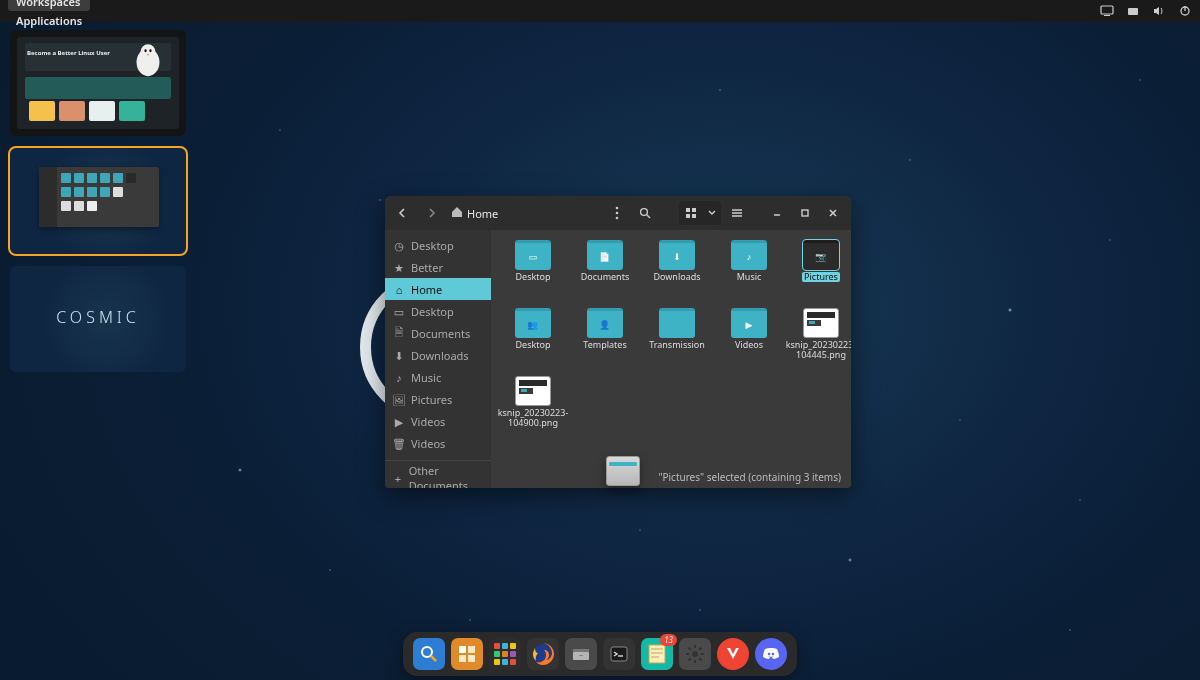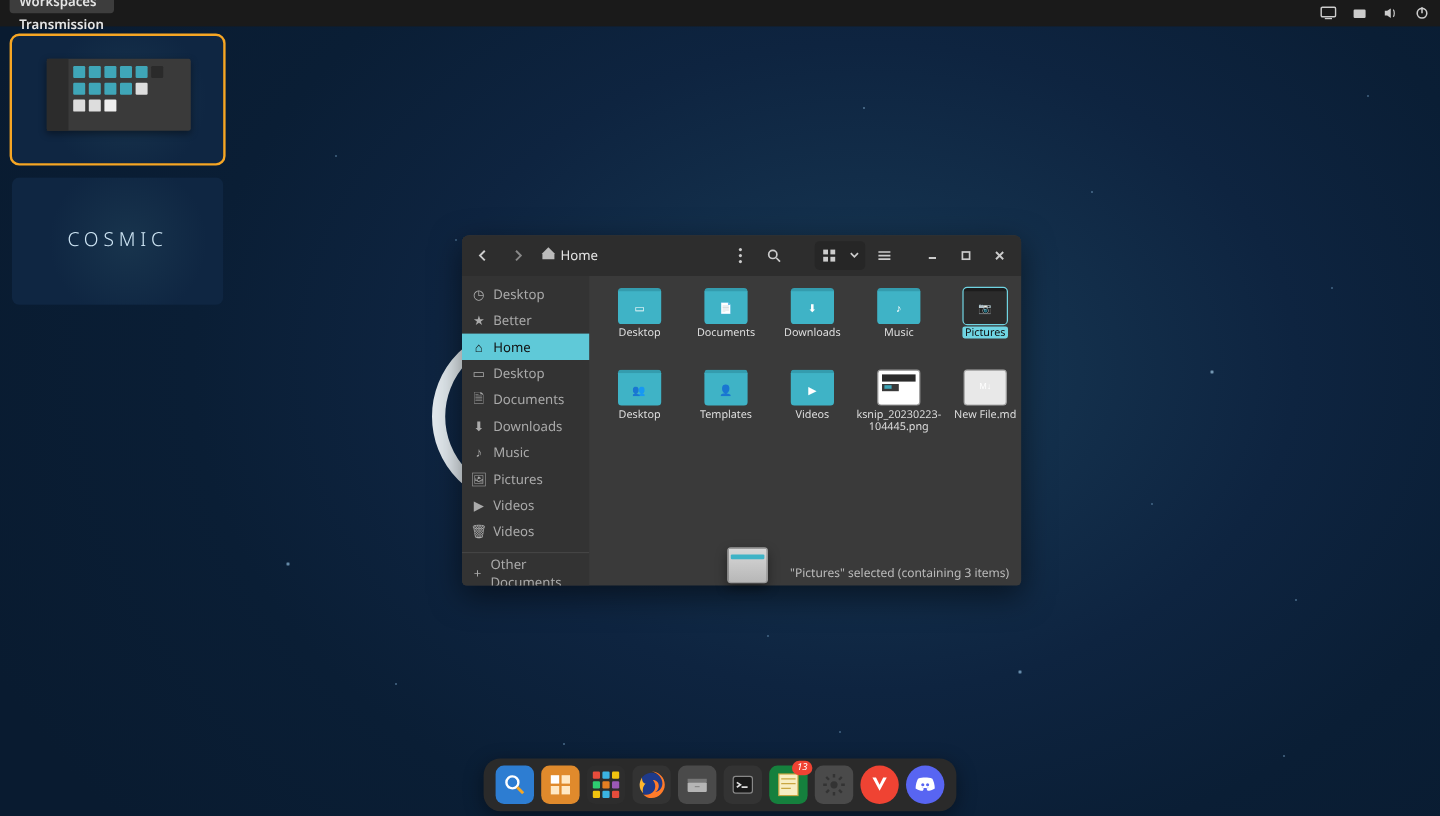--- a/index.html
+++ b/index.html
@@ -85,41 +85,41 @@
   .drag-folder::before { content:""; position:absolute; left:2px; right:2px; top:5px; height:4px; background:#3fb3c6; border-radius:1px; }
 
   
   .dock { position:absolute; bottom:4px; left:50%; transform:translateX(-50%); background:#2a2a2a; border-radius:14px; padding:6px 10px; display:flex; gap:6px; box-shadow:0 4px 16px rgba(0,0,0,.4); }
   .dock-ic { width:32px; height:32px; border-radius:7px; display:flex; align-items:center; justify-content:center; position:relative; }
   .dock-ic.blue { background:#2d7dd2; }
   .dock-ic.orange { background:#e08a2c; }
   .dock-ic.grid9 { background:#2d2d2d; }
   .dock-ic.gray { background:#4a4a4a; }
   .dock-ic.dark { background:#333; }
-  .dock-ic.note { background:#15803d;font-style:italic; }
+  .dock-ic.note { background:#14b8a6;font-style:italic; }
   .dock-ic.red { background:#ef4333; border-radius:50%; }
   .dock-ic.indigo { background:#5865f2; border-radius:50%; }
   .badge { position:absolute; top:-4px; right:-4px; background:#ef4333; color:#fff; border-radius:8px; font-size:8px; padding:0 4px; line-height:12px; min-width:12px; text-align:center; }
   .nine { display:grid; grid-template-columns:repeat(3,6px); grid-template-rows:repeat(3,6px); gap:2px; }
   .nine span { border-radius:1px; }
 
   
   .ring { position:absolute; width:150px; height:150px; border:11px solid #eef4f8; border-radius:50%; left:360px; top:272px; opacity:.95; }
 
 </style>
 </head>
 <body>
 
 <div class="stars"></div>
 <div class="ring"></div>
 
 <div class="top-panel">
   <div class="left">
     <div class="pill active">Workspaces</div>
-    <div class="pill">Transmission</div>
+    <div class="pill">Applications</div>
   </div>
   <div class="right">
     <span class="tray-ic">
         <svg width="14" height="12" viewBox="0 0 14 12">
           <rect x="1" y="1" width="12" height="8" rx="1" fill="none" stroke="#ccc" stroke-width="1.2"></rect>
           <rect x="4" y="10" width="6" height="1" fill="#ccc"></rect>
         </svg>
       </span>
     <span class="tray-ic">
         <svg width="12" height="12" viewBox="0 0 12 12">
@@ -135,20 +135,40 @@
     <span class="tray-ic">
         <svg width="12" height="12" viewBox="0 0 12 12">
           <circle cx="6" cy="6" r="4" fill="none" stroke="#ccc" stroke-width="1.3"></circle>
           <line x1="6" y1="1" x2="6" y2="6" stroke="#ccc" stroke-width="1.3"></line>
         </svg>
       </span>
   </div>
 </div>
 
 <div class="ws-strip">
+  <div class="ws-thumb ws1-bg">
+    <div class="ws1-browser">
+      <div class="ws1-band" style="top:6px;height:28px;"></div>
+      <div style="position:absolute;left:10px;top:12px;font-size:6px;font-weight:700;color:#eee">Become a Better Linux User</div>
+      <div style="position:absolute;right:14px;top:4px;width:34px;height:36px">
+        <svg viewBox="0 0 40 44" width="34" height="36">
+            <ellipse cx="20" cy="26" rx="14" ry="17" fill="#efefef"></ellipse>
+            <ellipse cx="20" cy="13" rx="9" ry="9" fill="#efefef"></ellipse>
+            <ellipse cx="17" cy="12" rx="1.4" ry="1.8" fill="#111"></ellipse>
+            <ellipse cx="23" cy="12" rx="1.4" ry="1.8" fill="#111"></ellipse>
+            <path d="M18 16l2 2 2-2z" fill="#e2a23a"></path>
+          </svg>
+      </div>
+      <div class="ws1-band" style="top:40px;height:22px;background:#225b57"></div>
+      <div class="ws1-card" style="left:12px; top:64px; width:26px;height:20px;background:#f6c04d"></div>
+      <div class="ws1-card" style="left:42px; top:64px; width:26px;height:20px;background:#d9906b"></div>
+      <div class="ws1-card" style="left:72px; top:64px; width:26px;height:20px;background:#e8efef"></div>
+      <div class="ws1-card" style="left:102px;top:64px; width:26px;height:20px;background:#34b39a"></div>
+    </div>
+  </div>
 
   <div class="ws-thumb active">
     <div class="ws-cosmic2">COSMIC</div>
     <div class="ws2-win">
       <div class="ws2-sb"></div>
       <div class="ws2-row">
           <span></span>
           <span></span>
           <span></span>
           <span></span>
@@ -322,37 +342,48 @@
           </div>
           <div class="gi">
             <div class="ic folder">👥</div>
             <span class="lbl">Desktop</span>
           </div>
           <div class="gi">
             <div class="ic folder">👤</div>
             <span class="lbl">Templates</span>
           </div>
           <div class="gi">
+            <div class="ic folder"></div>
+            <span class="lbl">Transmission</span>
+          </div>
+          <div class="gi">
             <div class="ic folder">▶</div>
             <span class="lbl">Videos</span>
           </div>
           <div class="gi">
             <div class="ic thumb">
               <svg width="32" height="26" viewBox="0 0 32 26">
                 <rect width="32" height="26" fill="#fff"></rect>
                 <rect x="2" y="2" width="28" height="6" fill="#2a2a2a"></rect>
                 <rect x="2" y="10" width="14" height="6" fill="#3a3a3a"></rect>
                 <rect x="4" y="11" width="6" height="3" fill="#3fa6b8"></rect>
               </svg>
             </div>
             <span class="lbl">ksnip_20230223-104445.png</span>
           </div>
           <div class="gi">
-            <div class="ic mdfile">M↓</div>
-            <span class="lbl">New File.md</span>
+            <div class="ic thumb">
+              <svg width="32" height="26" viewBox="0 0 32 26">
+                <rect width="32" height="26" fill="#fff"></rect>
+                <rect x="2" y="2" width="28" height="6" fill="#2a2a2a"></rect>
+                <rect x="2" y="10" width="14" height="6" fill="#3a3a3a"></rect>
+                <rect x="4" y="11" width="6" height="3" fill="#3fa6b8"></rect>
+              </svg>
+            </div>
+            <span class="lbl">ksnip_20230223-104900.png</span>
           </div>
         </div>
       <div class="status">"Pictures" selected (containing 3 items)</div>
     </div>
   </div>
 </div>
 
 <div class="drag-folder"></div>
 
 <div class="dock">

